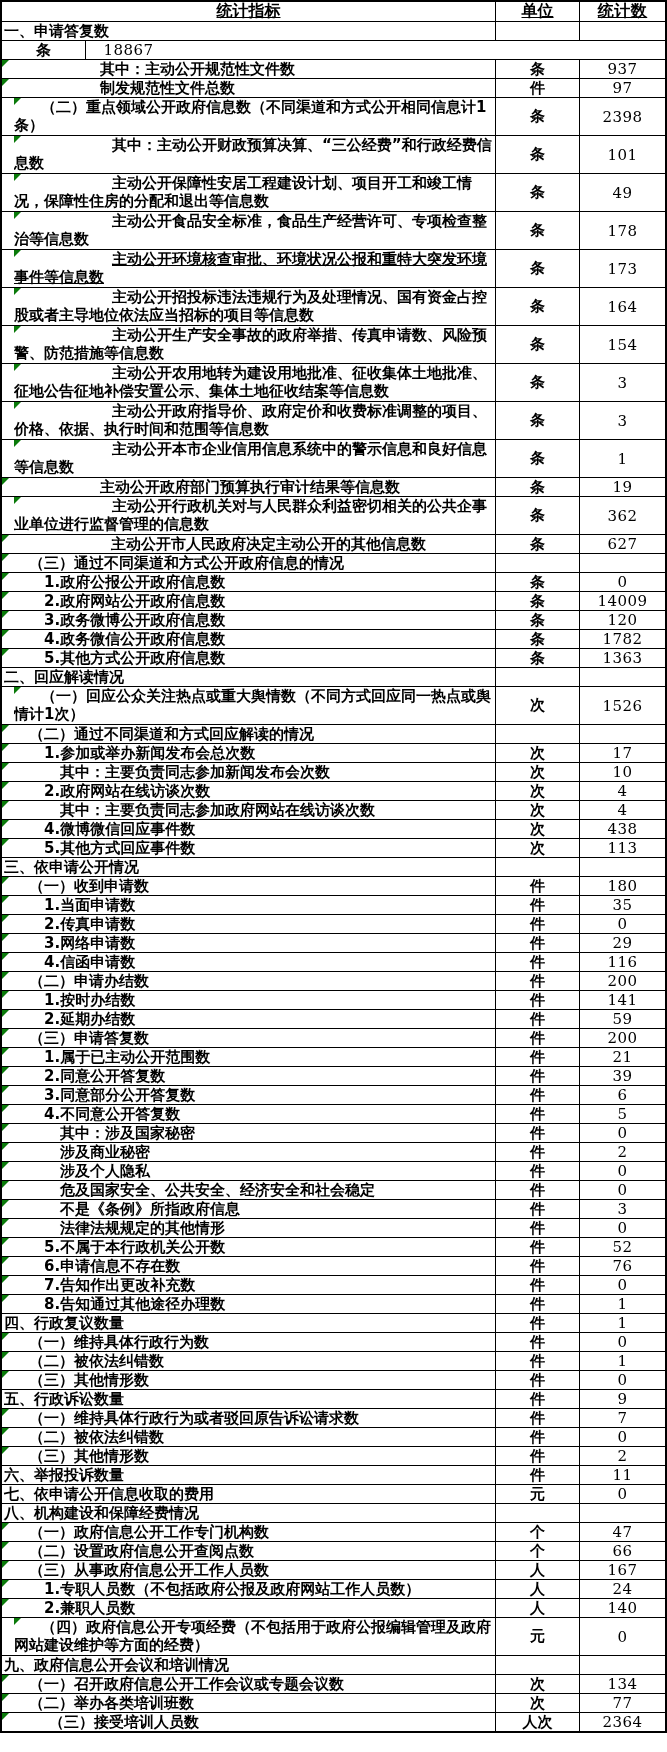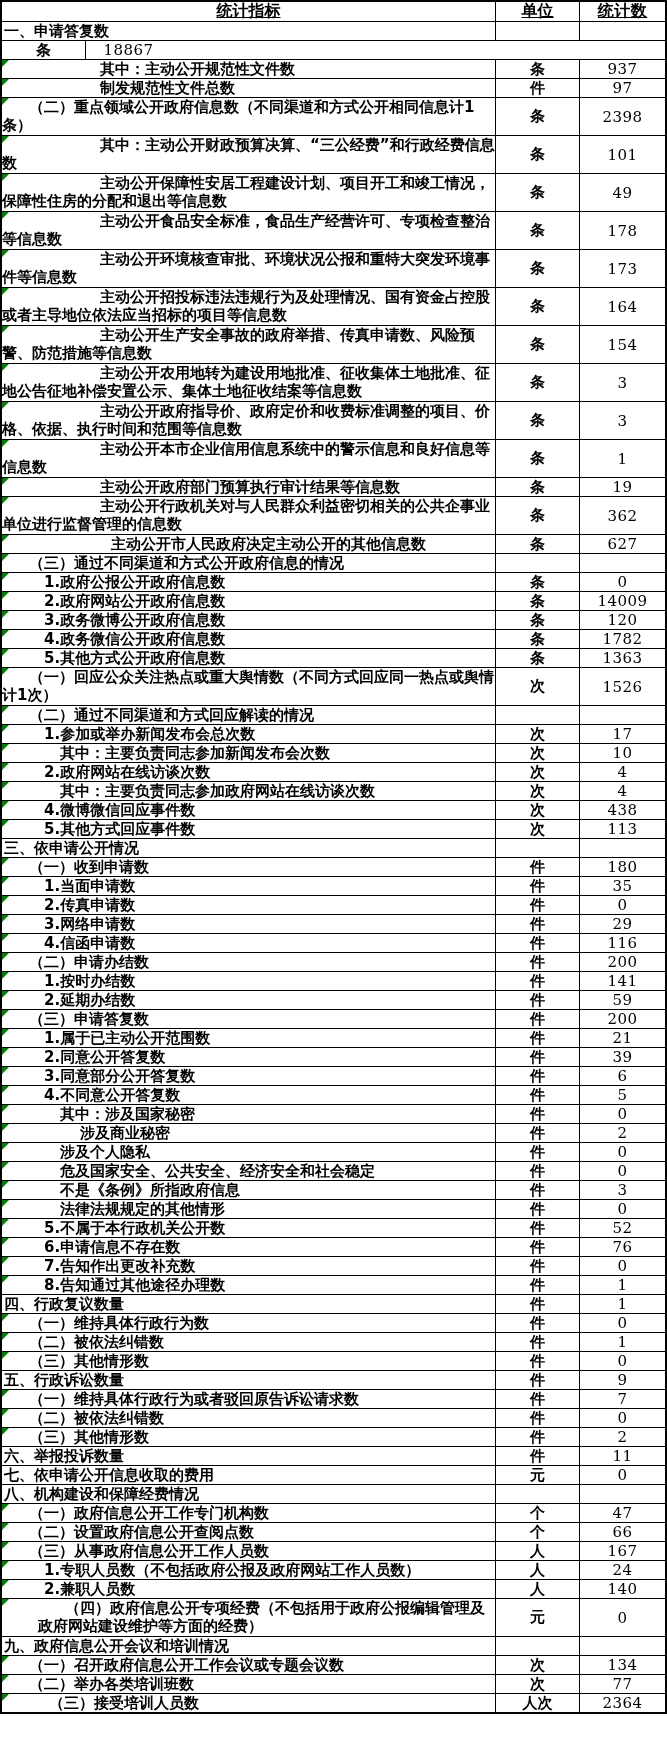--- a/index.html
+++ b/index.html
@@ -12,21 +12,21 @@
     color:#000;
   }
   .trow{
     display:flex;
     align-items:stretch;
     height:18px;
     border-top:1px solid #000;
     overflow:hidden;
     box-sizing:content-box;
   }
-  .trow.tall{height:37px;}
+  .trow.tall{height:37px;padding-left:12px;}
   .trow.header-row{height:19px;border-top:none;}
   .cell{box-sizing:border-box;overflow:hidden;}
   .cell.label{
     flex:1 1 auto;
     position:relative;
     border-right:1px solid #000;
     min-width:0;
   }
   .cell.unit{
     flex:0 0 84px;
@@ -134,21 +134,21 @@
         <div class="cell label">
           <span class="marker" style="border-top-color: rgb(10, 122, 10);"></span>
           <span class="label-text" style="text-indent: 98px;">主动公开食品安全标准，食品生产经营许可、专项检查整治等信息数</span>
         </div>
         <div class="cell unit">条</div>
         <div class="cell value">178</div>
       </div>
       <div class="trow tall">
         <div class="cell label">
           <span class="marker" style="border-top-color: rgb(10, 122, 10);"></span>
-          <span class="label-text" style="text-indent: 98px;">主动公开环境核查审批、环境状况公报和重特大突发环境事件等信息数</span>
+          <span class="label-text" style="text-indent: 98px; text-decoration: underline;">主动公开环境核查审批、环境状况公报和重特大突发环境事件等信息数</span>
         </div>
         <div class="cell unit">条</div>
         <div class="cell value">173</div>
       </div>
       <div class="trow tall">
         <div class="cell label">
           <span class="marker" style="border-top-color: rgb(10, 122, 10);"></span>
           <span class="label-text" style="text-indent: 98px;">主动公开招投标违法违规行为及处理情况、国有资金占控股或者主导地位依法应当招标的项目等信息数</span>
         </div>
         <div class="cell unit">条</div>
@@ -251,361 +251,368 @@
         <div class="cell value">1782</div>
       </div>
       <div class="trow">
         <div class="cell label">
           <span class="marker" style="border-top-color: rgb(10, 122, 10);"></span>
           <span class="label-text" style="text-indent: 42px;">5.其他方式公开政府信息数</span>
         </div>
         <div class="cell unit">条</div>
         <div class="cell value">1363</div>
       </div>
-      <div class="trow tall">
-        <div class="cell label">
-          <span class="marker" style="border-top-color: rgb(10, 122, 10);"></span>
-          <span class="label-text" style="text-indent: 27px;">（一）回应公众关注热点或重大舆情数（不同方式回应同一热点或舆情计1次）</span>
-        </div>
-        <div class="cell unit">次</div>
-        <div class="cell value">1526</div>
-      </div>
-      <div class="trow">
-        <div class="cell label">
-          <span class="marker" style="border-top-color: rgb(10, 122, 10);"></span>
-          <span class="label-text" style="text-indent: 27px;">（二）通过不同渠道和方式回应解读的情况</span>
+      <div class="trow">
+        <div class="cell label">
+          <span class="label-text" style="text-indent: 2px;">二、回应解读情况</span>
         </div>
         <div class="cell unit"></div>
         <div class="cell value"></div>
       </div>
-      <div class="trow">
-        <div class="cell label">
-          <span class="marker" style="border-top-color: rgb(10, 122, 10);"></span>
-          <span class="label-text" style="text-indent: 42px;">1.参加或举办新闻发布会总次数</span>
-        </div>
-        <div class="cell unit">次</div>
-        <div class="cell value">17</div>
-      </div>
-      <div class="trow">
-        <div class="cell label">
-          <span class="marker" style="border-top-color: rgb(10, 122, 10);"></span>
-          <span class="label-text" style="text-indent: 58px;">其中：主要负责同志参加新闻发布会次数</span>
-        </div>
-        <div class="cell unit">次</div>
-        <div class="cell value">10</div>
-      </div>
-      <div class="trow">
-        <div class="cell label">
-          <span class="marker" style="border-top-color: rgb(10, 122, 10);"></span>
-          <span class="label-text" style="text-indent: 42px;">2.政府网站在线访谈次数</span>
-        </div>
-        <div class="cell unit">次</div>
-        <div class="cell value">4</div>
-      </div>
-      <div class="trow">
-        <div class="cell label">
-          <span class="marker" style="border-top-color: rgb(10, 122, 10);"></span>
-          <span class="label-text" style="text-indent: 58px;">其中：主要负责同志参加政府网站在线访谈次数</span>
-        </div>
-        <div class="cell unit">次</div>
-        <div class="cell value">4</div>
-      </div>
-      <div class="trow">
-        <div class="cell label">
-          <span class="marker" style="border-top-color: rgb(10, 122, 10);"></span>
-          <span class="label-text" style="text-indent: 42px;">4.微博微信回应事件数</span>
-        </div>
-        <div class="cell unit">次</div>
-        <div class="cell value">438</div>
-      </div>
-      <div class="trow">
-        <div class="cell label">
-          <span class="marker" style="border-top-color: rgb(10, 122, 10);"></span>
-          <span class="label-text" style="text-indent: 42px;">5.其他方式回应事件数</span>
-        </div>
-        <div class="cell unit">次</div>
-        <div class="cell value">113</div>
-      </div>
-      <div class="trow">
-        <div class="cell label">
-          <span class="label-text" style="text-indent: 2px;">三、依申请公开情况</span>
+      <div class="trow tall">
+        <div class="cell label">
+          <span class="marker" style="border-top-color: rgb(10, 122, 10);"></span>
+          <span class="label-text" style="text-indent: 27px;">（一）回应公众关注热点或重大舆情数（不同方式回应同一热点或舆情计1次）</span>
+        </div>
+        <div class="cell unit">次</div>
+        <div class="cell value">1526</div>
+      </div>
+      <div class="trow">
+        <div class="cell label">
+          <span class="marker" style="border-top-color: rgb(10, 122, 10);"></span>
+          <span class="label-text" style="text-indent: 27px;">（二）通过不同渠道和方式回应解读的情况</span>
         </div>
         <div class="cell unit"></div>
         <div class="cell value"></div>
       </div>
       <div class="trow">
         <div class="cell label">
           <span class="marker" style="border-top-color: rgb(10, 122, 10);"></span>
-          <span class="label-text" style="text-indent: 27px;">（一）收到申请数</span>
-        </div>
-        <div class="cell unit">件</div>
-        <div class="cell value">180</div>
-      </div>
-      <div class="trow">
-        <div class="cell label">
-          <span class="marker" style="border-top-color: rgb(10, 122, 10);"></span>
-          <span class="label-text" style="text-indent: 42px;">1.当面申请数</span>
-        </div>
-        <div class="cell unit">件</div>
-        <div class="cell value">35</div>
-      </div>
-      <div class="trow">
-        <div class="cell label">
-          <span class="marker" style="border-top-color: rgb(10, 122, 10);"></span>
-          <span class="label-text" style="text-indent: 42px;">2.传真申请数</span>
-        </div>
-        <div class="cell unit">件</div>
-        <div class="cell value">0</div>
-      </div>
-      <div class="trow">
-        <div class="cell label">
-          <span class="marker" style="border-top-color: rgb(10, 122, 10);"></span>
-          <span class="label-text" style="text-indent: 42px;">3.网络申请数</span>
-        </div>
-        <div class="cell unit">件</div>
-        <div class="cell value">29</div>
-      </div>
-      <div class="trow">
-        <div class="cell label">
-          <span class="marker" style="border-top-color: rgb(10, 122, 10);"></span>
-          <span class="label-text" style="text-indent: 42px;">4.信函申请数</span>
-        </div>
-        <div class="cell unit">件</div>
-        <div class="cell value">116</div>
-      </div>
-      <div class="trow">
-        <div class="cell label">
-          <span class="marker" style="border-top-color: rgb(10, 122, 10);"></span>
-          <span class="label-text" style="text-indent: 27px;">（二）申请办结数</span>
-        </div>
-        <div class="cell unit">件</div>
-        <div class="cell value">200</div>
-      </div>
-      <div class="trow">
-        <div class="cell label">
-          <span class="marker" style="border-top-color: rgb(10, 122, 10);"></span>
-          <span class="label-text" style="text-indent: 42px;">1.按时办结数</span>
-        </div>
-        <div class="cell unit">件</div>
-        <div class="cell value">141</div>
-      </div>
-      <div class="trow">
-        <div class="cell label">
-          <span class="marker" style="border-top-color: rgb(10, 122, 10);"></span>
-          <span class="label-text" style="text-indent: 42px;">2.延期办结数</span>
-        </div>
-        <div class="cell unit">件</div>
-        <div class="cell value">59</div>
-      </div>
-      <div class="trow">
-        <div class="cell label">
-          <span class="marker" style="border-top-color: rgb(10, 122, 10);"></span>
-          <span class="label-text" style="text-indent: 27px;">（三）申请答复数</span>
-        </div>
-        <div class="cell unit">件</div>
-        <div class="cell value">200</div>
-      </div>
-      <div class="trow">
-        <div class="cell label">
-          <span class="marker" style="border-top-color: rgb(10, 122, 10);"></span>
-          <span class="label-text" style="text-indent: 42px;">1.属于已主动公开范围数</span>
-        </div>
-        <div class="cell unit">件</div>
-        <div class="cell value">21</div>
-      </div>
-      <div class="trow">
-        <div class="cell label">
-          <span class="marker" style="border-top-color: rgb(10, 122, 10);"></span>
-          <span class="label-text" style="text-indent: 42px;">2.同意公开答复数</span>
-        </div>
-        <div class="cell unit">件</div>
-        <div class="cell value">39</div>
-      </div>
-      <div class="trow">
-        <div class="cell label">
-          <span class="marker" style="border-top-color: rgb(10, 122, 10);"></span>
-          <span class="label-text" style="text-indent: 42px;">3.同意部分公开答复数</span>
-        </div>
-        <div class="cell unit">件</div>
-        <div class="cell value">6</div>
-      </div>
-      <div class="trow">
-        <div class="cell label">
-          <span class="marker" style="border-top-color: rgb(10, 122, 10);"></span>
-          <span class="label-text" style="text-indent: 42px;">4.不同意公开答复数</span>
-        </div>
-        <div class="cell unit">件</div>
-        <div class="cell value">5</div>
-      </div>
-      <div class="trow">
-        <div class="cell label">
-          <span class="marker" style="border-top-color: rgb(10, 122, 10);"></span>
-          <span class="label-text" style="text-indent: 58px;">其中：涉及国家秘密</span>
-        </div>
-        <div class="cell unit">件</div>
-        <div class="cell value">0</div>
-      </div>
-      <div class="trow">
-        <div class="cell label">
-          <span class="marker" style="border-top-color: rgb(10, 122, 10);"></span>
-          <span class="label-text" style="text-indent: 58px; padding-left: 20px;">涉及商业秘密</span>
-        </div>
-        <div class="cell unit">件</div>
-        <div class="cell value">2</div>
-      </div>
-      <div class="trow">
-        <div class="cell label">
-          <span class="marker" style="border-top-color: rgb(10, 122, 10);"></span>
-          <span class="label-text" style="text-indent: 58px;">涉及个人隐私</span>
-        </div>
-        <div class="cell unit">件</div>
-        <div class="cell value">0</div>
-      </div>
-      <div class="trow">
-        <div class="cell label">
-          <span class="marker" style="border-top-color: rgb(10, 122, 10);"></span>
-          <span class="label-text" style="text-indent: 58px;">危及国家安全、公共安全、经济安全和社会稳定</span>
-        </div>
-        <div class="cell unit">件</div>
-        <div class="cell value">0</div>
-      </div>
-      <div class="trow">
-        <div class="cell label">
-          <span class="marker" style="border-top-color: rgb(10, 122, 10);"></span>
-          <span class="label-text" style="text-indent: 58px;">不是《条例》所指政府信息</span>
-        </div>
-        <div class="cell unit">件</div>
-        <div class="cell value">3</div>
-      </div>
-      <div class="trow">
-        <div class="cell label">
-          <span class="marker" style="border-top-color: rgb(10, 122, 10);"></span>
-          <span class="label-text" style="text-indent: 58px;">法律法规规定的其他情形</span>
-        </div>
-        <div class="cell unit">件</div>
-        <div class="cell value">0</div>
-      </div>
-      <div class="trow">
-        <div class="cell label">
-          <span class="marker" style="border-top-color: rgb(10, 122, 10);"></span>
-          <span class="label-text" style="text-indent: 42px;">5.不属于本行政机关公开数</span>
-        </div>
-        <div class="cell unit">件</div>
-        <div class="cell value">52</div>
-      </div>
-      <div class="trow">
-        <div class="cell label">
-          <span class="marker" style="border-top-color: rgb(10, 122, 10);"></span>
-          <span class="label-text" style="text-indent: 42px;">6.申请信息不存在数</span>
-        </div>
-        <div class="cell unit">件</div>
-        <div class="cell value">76</div>
-      </div>
-      <div class="trow">
-        <div class="cell label">
-          <span class="marker" style="border-top-color: rgb(10, 122, 10);"></span>
-          <span class="label-text" style="text-indent: 42px;">7.告知作出更改补充数</span>
-        </div>
-        <div class="cell unit">件</div>
-        <div class="cell value">0</div>
-      </div>
-      <div class="trow">
-        <div class="cell label">
-          <span class="marker" style="border-top-color: rgb(10, 122, 10);"></span>
-          <span class="label-text" style="text-indent: 42px;">8.告知通过其他途径办理数</span>
-        </div>
-        <div class="cell unit">件</div>
-        <div class="cell value">1</div>
-      </div>
-      <div class="trow">
-        <div class="cell label">
-          <span class="label-text" style="text-indent: 2px;">四、行政复议数量</span>
-        </div>
-        <div class="cell unit">件</div>
-        <div class="cell value">1</div>
-      </div>
-      <div class="trow">
-        <div class="cell label">
-          <span class="marker" style="border-top-color: rgb(10, 122, 10);"></span>
-          <span class="label-text" style="text-indent: 27px;">（一）维持具体行政行为数</span>
-        </div>
-        <div class="cell unit">件</div>
-        <div class="cell value">0</div>
-      </div>
-      <div class="trow">
-        <div class="cell label">
-          <span class="marker" style="border-top-color: rgb(10, 122, 10);"></span>
-          <span class="label-text" style="text-indent: 27px;">（二）被依法纠错数</span>
-        </div>
-        <div class="cell unit">件</div>
-        <div class="cell value">1</div>
-      </div>
-      <div class="trow">
-        <div class="cell label">
-          <span class="marker" style="border-top-color: rgb(10, 122, 10);"></span>
-          <span class="label-text" style="text-indent: 27px;">（三）其他情形数</span>
-        </div>
-        <div class="cell unit">件</div>
-        <div class="cell value">0</div>
-      </div>
-      <div class="trow">
-        <div class="cell label">
-          <span class="label-text" style="text-indent: 2px;">五、行政诉讼数量</span>
-        </div>
-        <div class="cell unit">件</div>
-        <div class="cell value">9</div>
-      </div>
-      <div class="trow">
-        <div class="cell label">
-          <span class="marker" style="border-top-color: rgb(10, 122, 10);"></span>
-          <span class="label-text" style="text-indent: 27px;">（一）维持具体行政行为或者驳回原告诉讼请求数</span>
-        </div>
-        <div class="cell unit">件</div>
-        <div class="cell value">7</div>
-      </div>
-      <div class="trow">
-        <div class="cell label">
-          <span class="marker" style="border-top-color: rgb(10, 122, 10);"></span>
-          <span class="label-text" style="text-indent: 27px;">（二）被依法纠错数</span>
-        </div>
-        <div class="cell unit">件</div>
-        <div class="cell value">0</div>
-      </div>
-      <div class="trow">
-        <div class="cell label">
-          <span class="marker" style="border-top-color: rgb(10, 122, 10);"></span>
-          <span class="label-text" style="text-indent: 27px;">（三）其他情形数</span>
-        </div>
-        <div class="cell unit">件</div>
-        <div class="cell value">2</div>
-      </div>
-      <div class="trow">
-        <div class="cell label">
-          <span class="label-text" style="text-indent: 2px;">六、举报投诉数量</span>
-        </div>
-        <div class="cell unit">件</div>
-        <div class="cell value">11</div>
-      </div>
-      <div class="trow">
-        <div class="cell label">
-          <span class="label-text" style="text-indent: 2px;">七、依申请公开信息收取的费用</span>
-        </div>
-        <div class="cell unit">元</div>
-        <div class="cell value">0</div>
-      </div>
-      <div class="trow">
-        <div class="cell label">
-          <span class="label-text" style="text-indent: 2px;">八、机构建设和保障经费情况</span>
+          <span class="label-text" style="text-indent: 42px;">1.参加或举办新闻发布会总次数</span>
+        </div>
+        <div class="cell unit">次</div>
+        <div class="cell value">17</div>
+      </div>
+      <div class="trow">
+        <div class="cell label">
+          <span class="marker" style="border-top-color: rgb(10, 122, 10);"></span>
+          <span class="label-text" style="text-indent: 58px;">其中：主要负责同志参加新闻发布会次数</span>
+        </div>
+        <div class="cell unit">次</div>
+        <div class="cell value">10</div>
+      </div>
+      <div class="trow">
+        <div class="cell label">
+          <span class="marker" style="border-top-color: rgb(10, 122, 10);"></span>
+          <span class="label-text" style="text-indent: 42px;">2.政府网站在线访谈次数</span>
+        </div>
+        <div class="cell unit">次</div>
+        <div class="cell value">4</div>
+      </div>
+      <div class="trow">
+        <div class="cell label">
+          <span class="marker" style="border-top-color: rgb(10, 122, 10);"></span>
+          <span class="label-text" style="text-indent: 58px;">其中：主要负责同志参加政府网站在线访谈次数</span>
+        </div>
+        <div class="cell unit">次</div>
+        <div class="cell value">4</div>
+      </div>
+      <div class="trow">
+        <div class="cell label">
+          <span class="marker" style="border-top-color: rgb(10, 122, 10);"></span>
+          <span class="label-text" style="text-indent: 42px;">4.微博微信回应事件数</span>
+        </div>
+        <div class="cell unit">次</div>
+        <div class="cell value">438</div>
+      </div>
+      <div class="trow">
+        <div class="cell label">
+          <span class="marker" style="border-top-color: rgb(10, 122, 10);"></span>
+          <span class="label-text" style="text-indent: 42px;">5.其他方式回应事件数</span>
+        </div>
+        <div class="cell unit">次</div>
+        <div class="cell value">113</div>
+      </div>
+      <div class="trow">
+        <div class="cell label">
+          <span class="label-text" style="text-indent: 2px;">三、依申请公开情况</span>
         </div>
         <div class="cell unit"></div>
         <div class="cell value"></div>
       </div>
       <div class="trow">
         <div class="cell label">
           <span class="marker" style="border-top-color: rgb(10, 122, 10);"></span>
+          <span class="label-text" style="text-indent: 27px;">（一）收到申请数</span>
+        </div>
+        <div class="cell unit">件</div>
+        <div class="cell value">180</div>
+      </div>
+      <div class="trow">
+        <div class="cell label">
+          <span class="marker" style="border-top-color: rgb(10, 122, 10);"></span>
+          <span class="label-text" style="text-indent: 42px;">1.当面申请数</span>
+        </div>
+        <div class="cell unit">件</div>
+        <div class="cell value">35</div>
+      </div>
+      <div class="trow">
+        <div class="cell label">
+          <span class="marker" style="border-top-color: rgb(10, 122, 10);"></span>
+          <span class="label-text" style="text-indent: 42px;">2.传真申请数</span>
+        </div>
+        <div class="cell unit">件</div>
+        <div class="cell value">0</div>
+      </div>
+      <div class="trow">
+        <div class="cell label">
+          <span class="marker" style="border-top-color: rgb(10, 122, 10);"></span>
+          <span class="label-text" style="text-indent: 42px;">3.网络申请数</span>
+        </div>
+        <div class="cell unit">件</div>
+        <div class="cell value">29</div>
+      </div>
+      <div class="trow">
+        <div class="cell label">
+          <span class="marker" style="border-top-color: rgb(10, 122, 10);"></span>
+          <span class="label-text" style="text-indent: 42px;">4.信函申请数</span>
+        </div>
+        <div class="cell unit">件</div>
+        <div class="cell value">116</div>
+      </div>
+      <div class="trow">
+        <div class="cell label">
+          <span class="marker" style="border-top-color: rgb(10, 122, 10);"></span>
+          <span class="label-text" style="text-indent: 27px;">（二）申请办结数</span>
+        </div>
+        <div class="cell unit">件</div>
+        <div class="cell value">200</div>
+      </div>
+      <div class="trow">
+        <div class="cell label">
+          <span class="marker" style="border-top-color: rgb(10, 122, 10);"></span>
+          <span class="label-text" style="text-indent: 42px;">1.按时办结数</span>
+        </div>
+        <div class="cell unit">件</div>
+        <div class="cell value">141</div>
+      </div>
+      <div class="trow">
+        <div class="cell label">
+          <span class="marker" style="border-top-color: rgb(10, 122, 10);"></span>
+          <span class="label-text" style="text-indent: 42px;">2.延期办结数</span>
+        </div>
+        <div class="cell unit">件</div>
+        <div class="cell value">59</div>
+      </div>
+      <div class="trow">
+        <div class="cell label">
+          <span class="marker" style="border-top-color: rgb(10, 122, 10);"></span>
+          <span class="label-text" style="text-indent: 27px;">（三）申请答复数</span>
+        </div>
+        <div class="cell unit">件</div>
+        <div class="cell value">200</div>
+      </div>
+      <div class="trow">
+        <div class="cell label">
+          <span class="marker" style="border-top-color: rgb(10, 122, 10);"></span>
+          <span class="label-text" style="text-indent: 42px;">1.属于已主动公开范围数</span>
+        </div>
+        <div class="cell unit">件</div>
+        <div class="cell value">21</div>
+      </div>
+      <div class="trow">
+        <div class="cell label">
+          <span class="marker" style="border-top-color: rgb(10, 122, 10);"></span>
+          <span class="label-text" style="text-indent: 42px;">2.同意公开答复数</span>
+        </div>
+        <div class="cell unit">件</div>
+        <div class="cell value">39</div>
+      </div>
+      <div class="trow">
+        <div class="cell label">
+          <span class="marker" style="border-top-color: rgb(10, 122, 10);"></span>
+          <span class="label-text" style="text-indent: 42px;">3.同意部分公开答复数</span>
+        </div>
+        <div class="cell unit">件</div>
+        <div class="cell value">6</div>
+      </div>
+      <div class="trow">
+        <div class="cell label">
+          <span class="marker" style="border-top-color: rgb(10, 122, 10);"></span>
+          <span class="label-text" style="text-indent: 42px;">4.不同意公开答复数</span>
+        </div>
+        <div class="cell unit">件</div>
+        <div class="cell value">5</div>
+      </div>
+      <div class="trow">
+        <div class="cell label">
+          <span class="marker" style="border-top-color: rgb(10, 122, 10);"></span>
+          <span class="label-text" style="text-indent: 58px;">其中：涉及国家秘密</span>
+        </div>
+        <div class="cell unit">件</div>
+        <div class="cell value">0</div>
+      </div>
+      <div class="trow">
+        <div class="cell label">
+          <span class="marker" style="border-top-color: rgb(10, 122, 10);"></span>
+          <span class="label-text" style="text-indent: 58px;">涉及商业秘密</span>
+        </div>
+        <div class="cell unit">件</div>
+        <div class="cell value">2</div>
+      </div>
+      <div class="trow">
+        <div class="cell label">
+          <span class="marker" style="border-top-color: rgb(10, 122, 10);"></span>
+          <span class="label-text" style="text-indent: 58px;">涉及个人隐私</span>
+        </div>
+        <div class="cell unit">件</div>
+        <div class="cell value">0</div>
+      </div>
+      <div class="trow">
+        <div class="cell label">
+          <span class="marker" style="border-top-color: rgb(10, 122, 10);"></span>
+          <span class="label-text" style="text-indent: 58px;">危及国家安全、公共安全、经济安全和社会稳定</span>
+        </div>
+        <div class="cell unit">件</div>
+        <div class="cell value">0</div>
+      </div>
+      <div class="trow">
+        <div class="cell label">
+          <span class="marker" style="border-top-color: rgb(10, 122, 10);"></span>
+          <span class="label-text" style="text-indent: 58px;">不是《条例》所指政府信息</span>
+        </div>
+        <div class="cell unit">件</div>
+        <div class="cell value">3</div>
+      </div>
+      <div class="trow">
+        <div class="cell label">
+          <span class="marker" style="border-top-color: rgb(10, 122, 10);"></span>
+          <span class="label-text" style="text-indent: 58px;">法律法规规定的其他情形</span>
+        </div>
+        <div class="cell unit">件</div>
+        <div class="cell value">0</div>
+      </div>
+      <div class="trow">
+        <div class="cell label">
+          <span class="marker" style="border-top-color: rgb(10, 122, 10);"></span>
+          <span class="label-text" style="text-indent: 42px;">5.不属于本行政机关公开数</span>
+        </div>
+        <div class="cell unit">件</div>
+        <div class="cell value">52</div>
+      </div>
+      <div class="trow">
+        <div class="cell label">
+          <span class="marker" style="border-top-color: rgb(10, 122, 10);"></span>
+          <span class="label-text" style="text-indent: 42px;">6.申请信息不存在数</span>
+        </div>
+        <div class="cell unit">件</div>
+        <div class="cell value">76</div>
+      </div>
+      <div class="trow">
+        <div class="cell label">
+          <span class="marker" style="border-top-color: rgb(10, 122, 10);"></span>
+          <span class="label-text" style="text-indent: 42px;">7.告知作出更改补充数</span>
+        </div>
+        <div class="cell unit">件</div>
+        <div class="cell value">0</div>
+      </div>
+      <div class="trow">
+        <div class="cell label">
+          <span class="marker" style="border-top-color: rgb(10, 122, 10);"></span>
+          <span class="label-text" style="text-indent: 42px;">8.告知通过其他途径办理数</span>
+        </div>
+        <div class="cell unit">件</div>
+        <div class="cell value">1</div>
+      </div>
+      <div class="trow">
+        <div class="cell label">
+          <span class="label-text" style="text-indent: 2px;">四、行政复议数量</span>
+        </div>
+        <div class="cell unit">件</div>
+        <div class="cell value">1</div>
+      </div>
+      <div class="trow">
+        <div class="cell label">
+          <span class="marker" style="border-top-color: rgb(10, 122, 10);"></span>
+          <span class="label-text" style="text-indent: 27px;">（一）维持具体行政行为数</span>
+        </div>
+        <div class="cell unit">件</div>
+        <div class="cell value">0</div>
+      </div>
+      <div class="trow">
+        <div class="cell label">
+          <span class="marker" style="border-top-color: rgb(10, 122, 10);"></span>
+          <span class="label-text" style="text-indent: 27px;">（二）被依法纠错数</span>
+        </div>
+        <div class="cell unit">件</div>
+        <div class="cell value">1</div>
+      </div>
+      <div class="trow">
+        <div class="cell label">
+          <span class="marker" style="border-top-color: rgb(10, 122, 10);"></span>
+          <span class="label-text" style="text-indent: 27px;">（三）其他情形数</span>
+        </div>
+        <div class="cell unit">件</div>
+        <div class="cell value">0</div>
+      </div>
+      <div class="trow">
+        <div class="cell label">
+          <span class="label-text" style="text-indent: 2px;">五、行政诉讼数量</span>
+        </div>
+        <div class="cell unit">件</div>
+        <div class="cell value">9</div>
+      </div>
+      <div class="trow">
+        <div class="cell label">
+          <span class="marker" style="border-top-color: rgb(10, 122, 10);"></span>
+          <span class="label-text" style="text-indent: 27px;">（一）维持具体行政行为或者驳回原告诉讼请求数</span>
+        </div>
+        <div class="cell unit">件</div>
+        <div class="cell value">7</div>
+      </div>
+      <div class="trow">
+        <div class="cell label">
+          <span class="marker" style="border-top-color: rgb(10, 122, 10);"></span>
+          <span class="label-text" style="text-indent: 27px;">（二）被依法纠错数</span>
+        </div>
+        <div class="cell unit">件</div>
+        <div class="cell value">0</div>
+      </div>
+      <div class="trow">
+        <div class="cell label">
+          <span class="marker" style="border-top-color: rgb(10, 122, 10);"></span>
+          <span class="label-text" style="text-indent: 27px;">（三）其他情形数</span>
+        </div>
+        <div class="cell unit">件</div>
+        <div class="cell value">2</div>
+      </div>
+      <div class="trow">
+        <div class="cell label">
+          <span class="label-text" style="text-indent: 2px;">六、举报投诉数量</span>
+        </div>
+        <div class="cell unit">件</div>
+        <div class="cell value">11</div>
+      </div>
+      <div class="trow">
+        <div class="cell label">
+          <span class="label-text" style="text-indent: 2px;">七、依申请公开信息收取的费用</span>
+        </div>
+        <div class="cell unit">元</div>
+        <div class="cell value">0</div>
+      </div>
+      <div class="trow">
+        <div class="cell label">
+          <span class="label-text" style="text-indent: 2px;">八、机构建设和保障经费情况</span>
+        </div>
+        <div class="cell unit"></div>
+        <div class="cell value"></div>
+      </div>
+      <div class="trow">
+        <div class="cell label">
+          <span class="marker" style="border-top-color: rgb(10, 122, 10);"></span>
           <span class="label-text" style="text-indent: 27px;">（一）政府信息公开工作专门机构数</span>
         </div>
         <div class="cell unit">个</div>
         <div class="cell value">47</div>
       </div>
       <div class="trow">
         <div class="cell label">
           <span class="marker" style="border-top-color: rgb(10, 122, 10);"></span>
           <span class="label-text" style="text-indent: 27px;">（二）设置政府信息公开查阅点数</span>
         </div>
@@ -632,21 +639,21 @@
         <div class="cell label">
           <span class="marker" style="border-top-color: rgb(10, 122, 10);"></span>
           <span class="label-text" style="text-indent: 42px;">2.兼职人员数</span>
         </div>
         <div class="cell unit">人</div>
         <div class="cell value">140</div>
       </div>
       <div class="trow tall">
         <div class="cell label">
           <span class="marker" style="border-top-color: rgb(10, 122, 10);"></span>
-          <span class="label-text" style="text-indent: 27px; margin-left: 36px;">（四）政府信息公开专项经费（不包括用于政府公报编辑管理及政府网站建设维护等方面的经费）</span>
+          <span class="label-text" style="text-indent: 27px;">（四）政府信息公开专项经费（不包括用于政府公报编辑管理及政府网站建设维护等方面的经费）</span>
         </div>
         <div class="cell unit">元</div>
         <div class="cell value">0</div>
       </div>
       <div class="trow">
         <div class="cell label">
           <span class="label-text" style="text-indent: 2px;">九、政府信息公开会议和培训情况</span>
         </div>
         <div class="cell unit"></div>
         <div class="cell value"></div>

